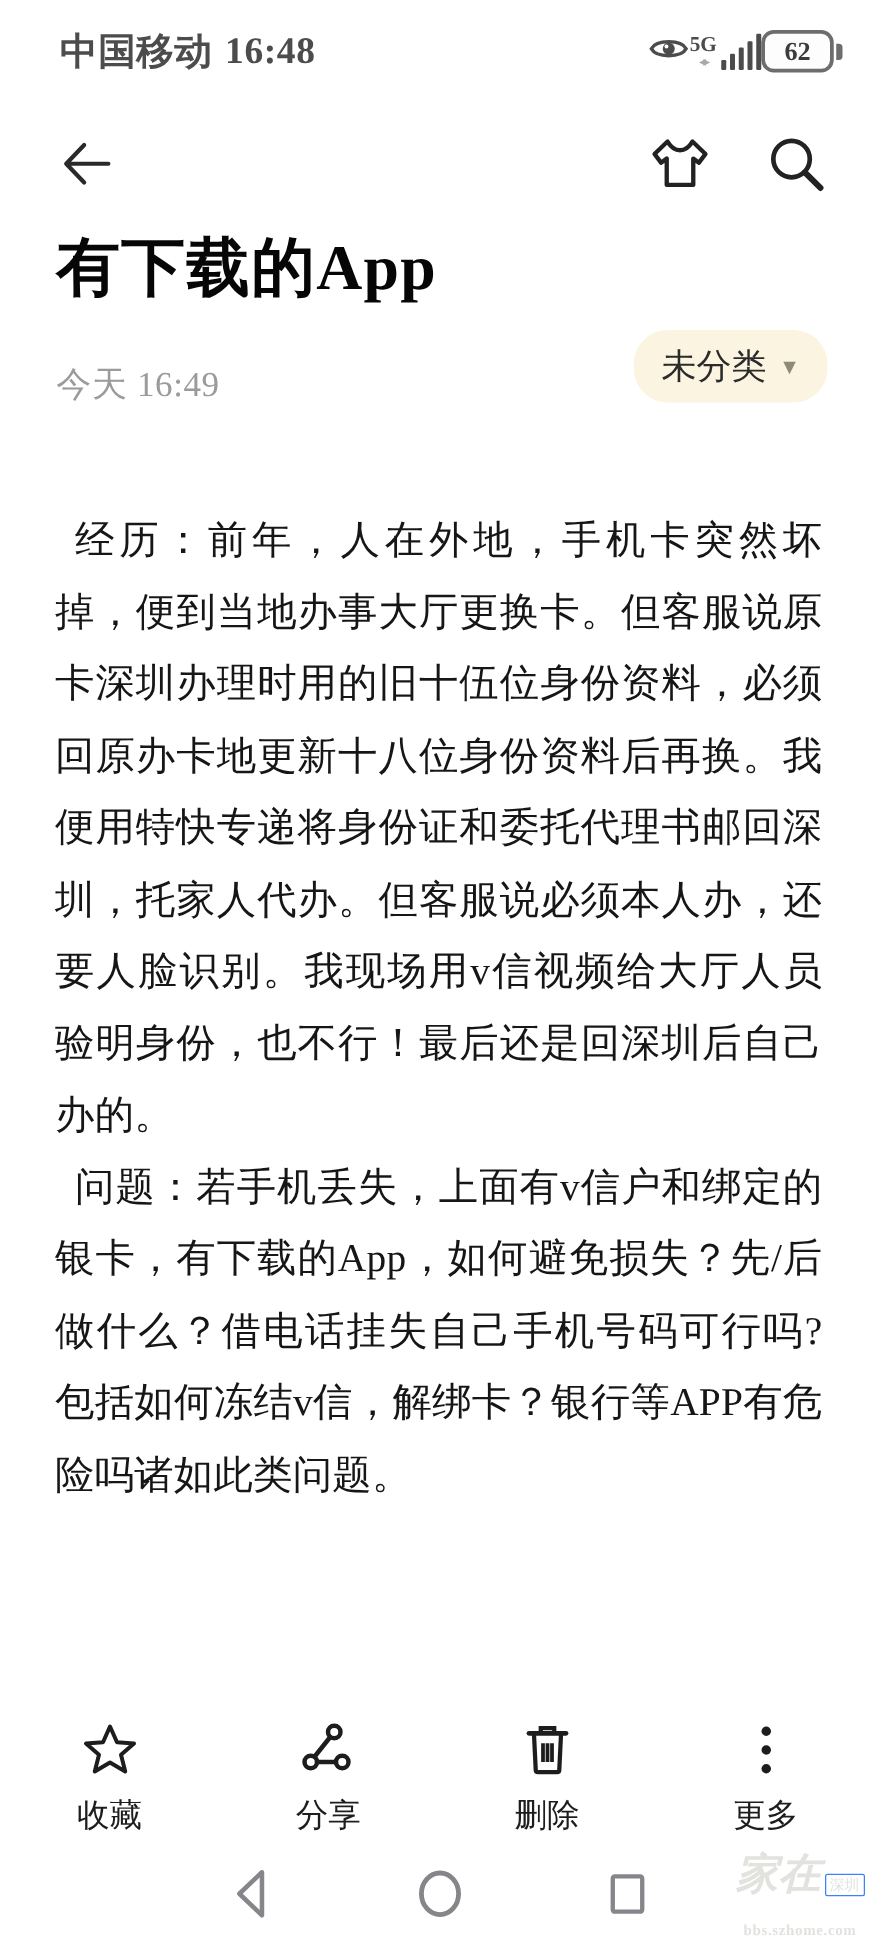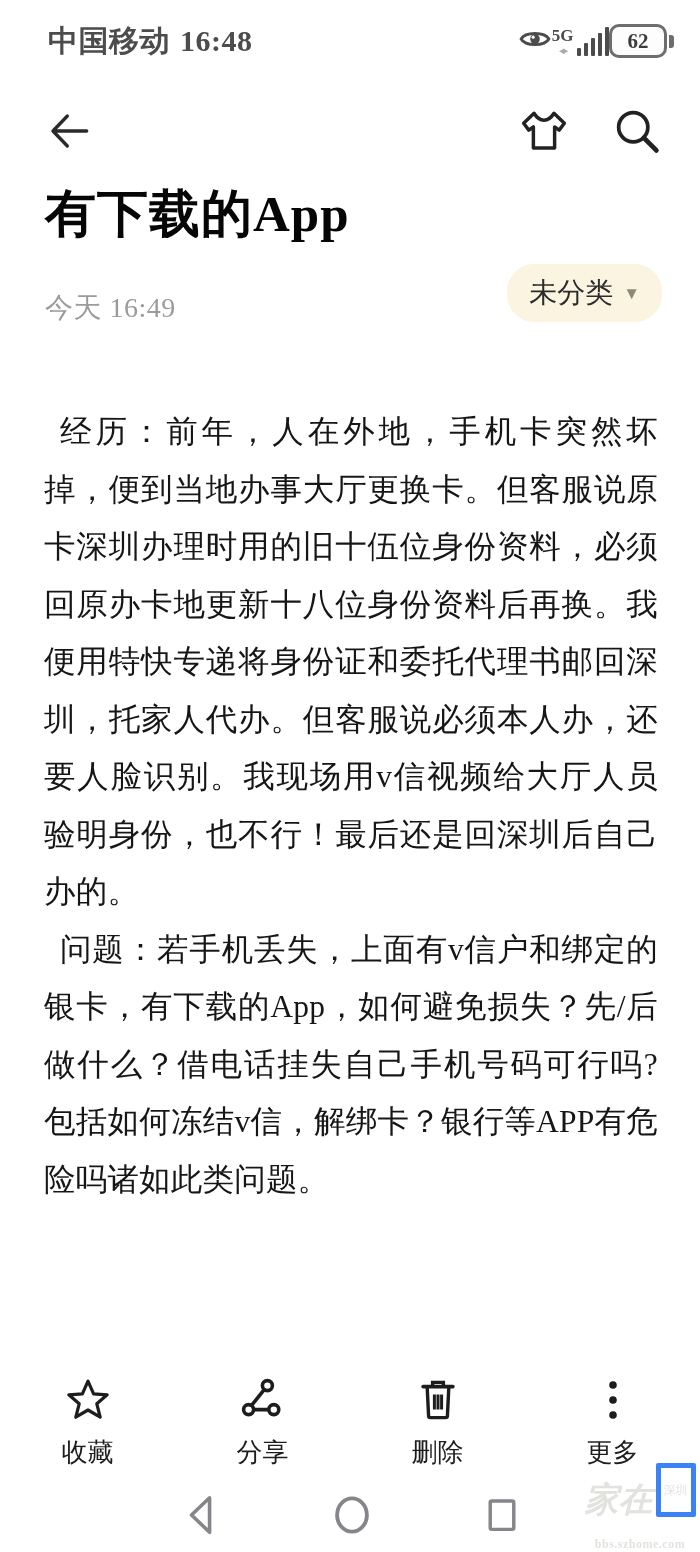--- a/index.html
+++ b/index.html
@@ -84,21 +84,21 @@
   .sys-back{ left:183px; top:6px; }
   .sys-home{ left:331px; top:4px; }
   .sys-recents{ left:483px; top:8px; }
   
   .watermark{
     position:absolute; right:4px; bottom:2px; width:112px; text-align:center;
     color:#e2e2de; pointer-events:none; line-height:1;
   }
   .wm-row{ display:flex; align-items:flex-end; justify-content:center; gap:3px;}
   .wm-main{ font-size:34px; font-weight:700; font-style:italic; }
-  .wm-tag{ font-size:12px; border:5px solid #3b82f6; padding:16px 3px; border-radius:2px;}
+  .wm-tag{ font-size:12px; border:1px solid #3b82f6; padding:2px 3px; border-radius:2px;}
   .wm-url{ font-size:12px; font-weight:700; margin-top:21px; letter-spacing:.5px;}
 </style>
 </head>
 <body>
 
 <div class="screen">
 
   <div class="status-bar">
     <div class="status-left">
       <span>中国移动</span>

